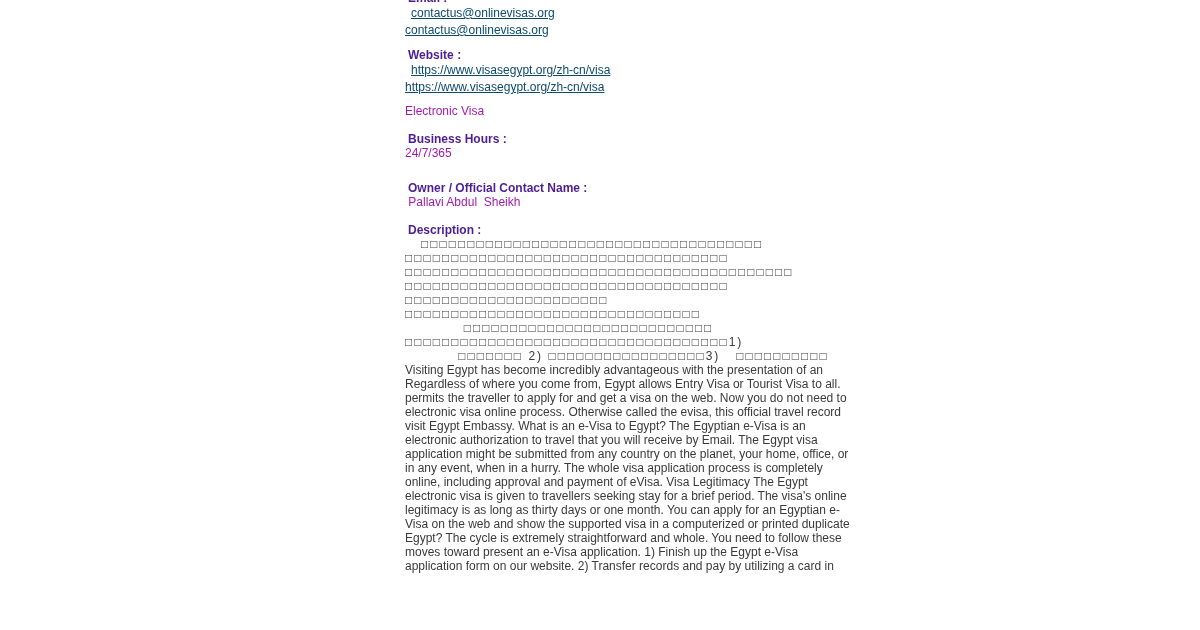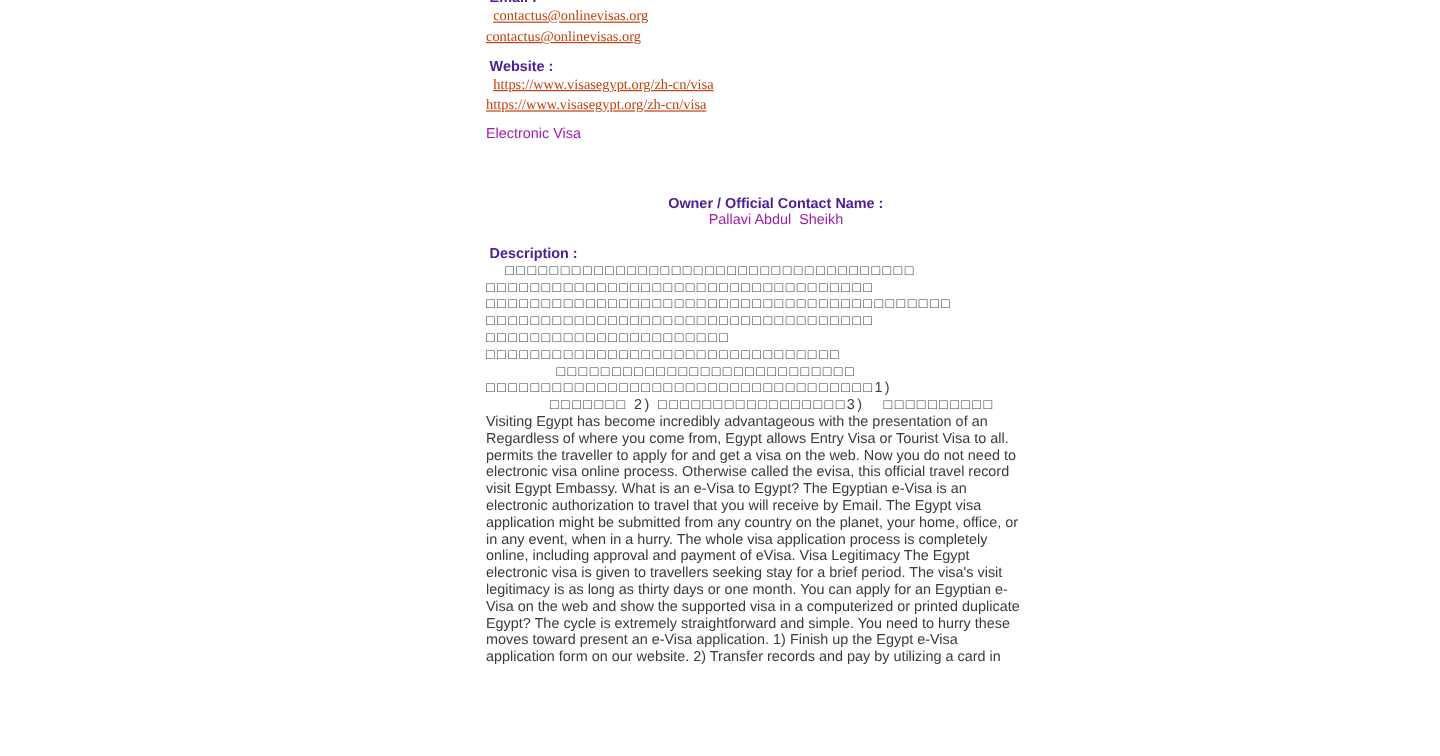--- a/index.html
+++ b/index.html
@@ -30,31 +30,30 @@
     line-height: 14px;
   }
   .value {
     white-space: pre;
     color: #a21caf;
     line-height: 14px;
   }
   a.link {
     display: block;
     width: max-content;
-    color: #c2410c;
+    color: #0c4a6e;
     text-decoration: underline;
     line-height: 17px;
     cursor: pointer;
-    font-family: Liberation Serif, serif;
   }
   a.link.indent { margin-left: 6px; }
   .mt-website  { margin-top: 9px; }
   .mt-category { margin-top: 8px; }
   .mt-business { margin-top: 14px; }
-  .mt-owner    { margin-top: 44px; text-align: center; }
+  .mt-owner    { margin-top: 21px; }
   .mt-desc     { margin-top: 14px; }
   .desc-line {
     white-space: pre;
     color: #3a3a3a;
     line-height: 14px;
   }
   .desc-line.box-line { letter-spacing: 2px; }
 </style>
 </head>
 <body>
@@ -70,20 +69,24 @@
   <div class="mt-website">
     <div class="label">Website :</div>
     <a class="link indent">https://www.visasegypt.org/zh-cn/visa</a>
     <a class="link">https://www.visasegypt.org/zh-cn/visa</a>
   </div>
 
   <div class="mt-category">
     <div class="value">Electronic Visa</div>
   </div>
 
+  <div class="mt-business">
+    <div class="label">Business Hours :</div>
+    <div class="value">24/7/365</div>
+  </div>
 
   <div class="mt-owner">
     <div class="label">Owner / Official Contact Name :</div>
     <div class="value"> Pallavi Abdul  Sheikh</div>
   </div>
 
   <div class="mt-desc">
     <div class="label">Description :</div>
     <div>
         <div class="desc-line box-line">   □□□□□□□□□□□□□□□□□□□□□□□□□□□□□□□□□□□□□</div>
@@ -99,22 +102,22 @@
     <div>
         <div class="desc-line">Visiting Egypt has become incredibly advantageous with the presentation of an</div>
         <div class="desc-line">Regardless of where you come from, Egypt allows Entry Visa or Tourist Visa to all.</div>
         <div class="desc-line">permits the traveller to apply for and get a visa on the web. Now you do not need to</div>
         <div class="desc-line">electronic visa online process. Otherwise called the evisa, this official travel record</div>
         <div class="desc-line">visit Egypt Embassy. What is an e-Visa to Egypt? The Egyptian e-Visa is an</div>
         <div class="desc-line">electronic authorization to travel that you will receive by Email. The Egypt visa</div>
         <div class="desc-line">application might be submitted from any country on the planet, your home, office, or</div>
         <div class="desc-line">in any event, when in a hurry. The whole visa application process is completely</div>
         <div class="desc-line">online, including approval and payment of eVisa. Visa Legitimacy The Egypt</div>
-        <div class="desc-line">electronic visa is given to travellers seeking stay for a brief period. The visa's visit</div>
+        <div class="desc-line">electronic visa is given to travellers seeking stay for a brief period. The visa's online</div>
         <div class="desc-line">legitimacy is as long as thirty days or one month. You can apply for an Egyptian e-</div>
         <div class="desc-line">Visa on the web and show the supported visa in a computerized or printed duplicate</div>
-        <div class="desc-line">Egypt? The cycle is extremely straightforward and simple. You need to hurry these</div>
+        <div class="desc-line">Egypt? The cycle is extremely straightforward and whole. You need to follow these</div>
         <div class="desc-line">moves toward present an e-Visa application. 1) Finish up the Egypt e-Visa</div>
         <div class="desc-line">application form on our website. 2) Transfer records and pay by utilizing a card in</div>
       </div>
   </div>
 
 </div>
 
 </body></html>

